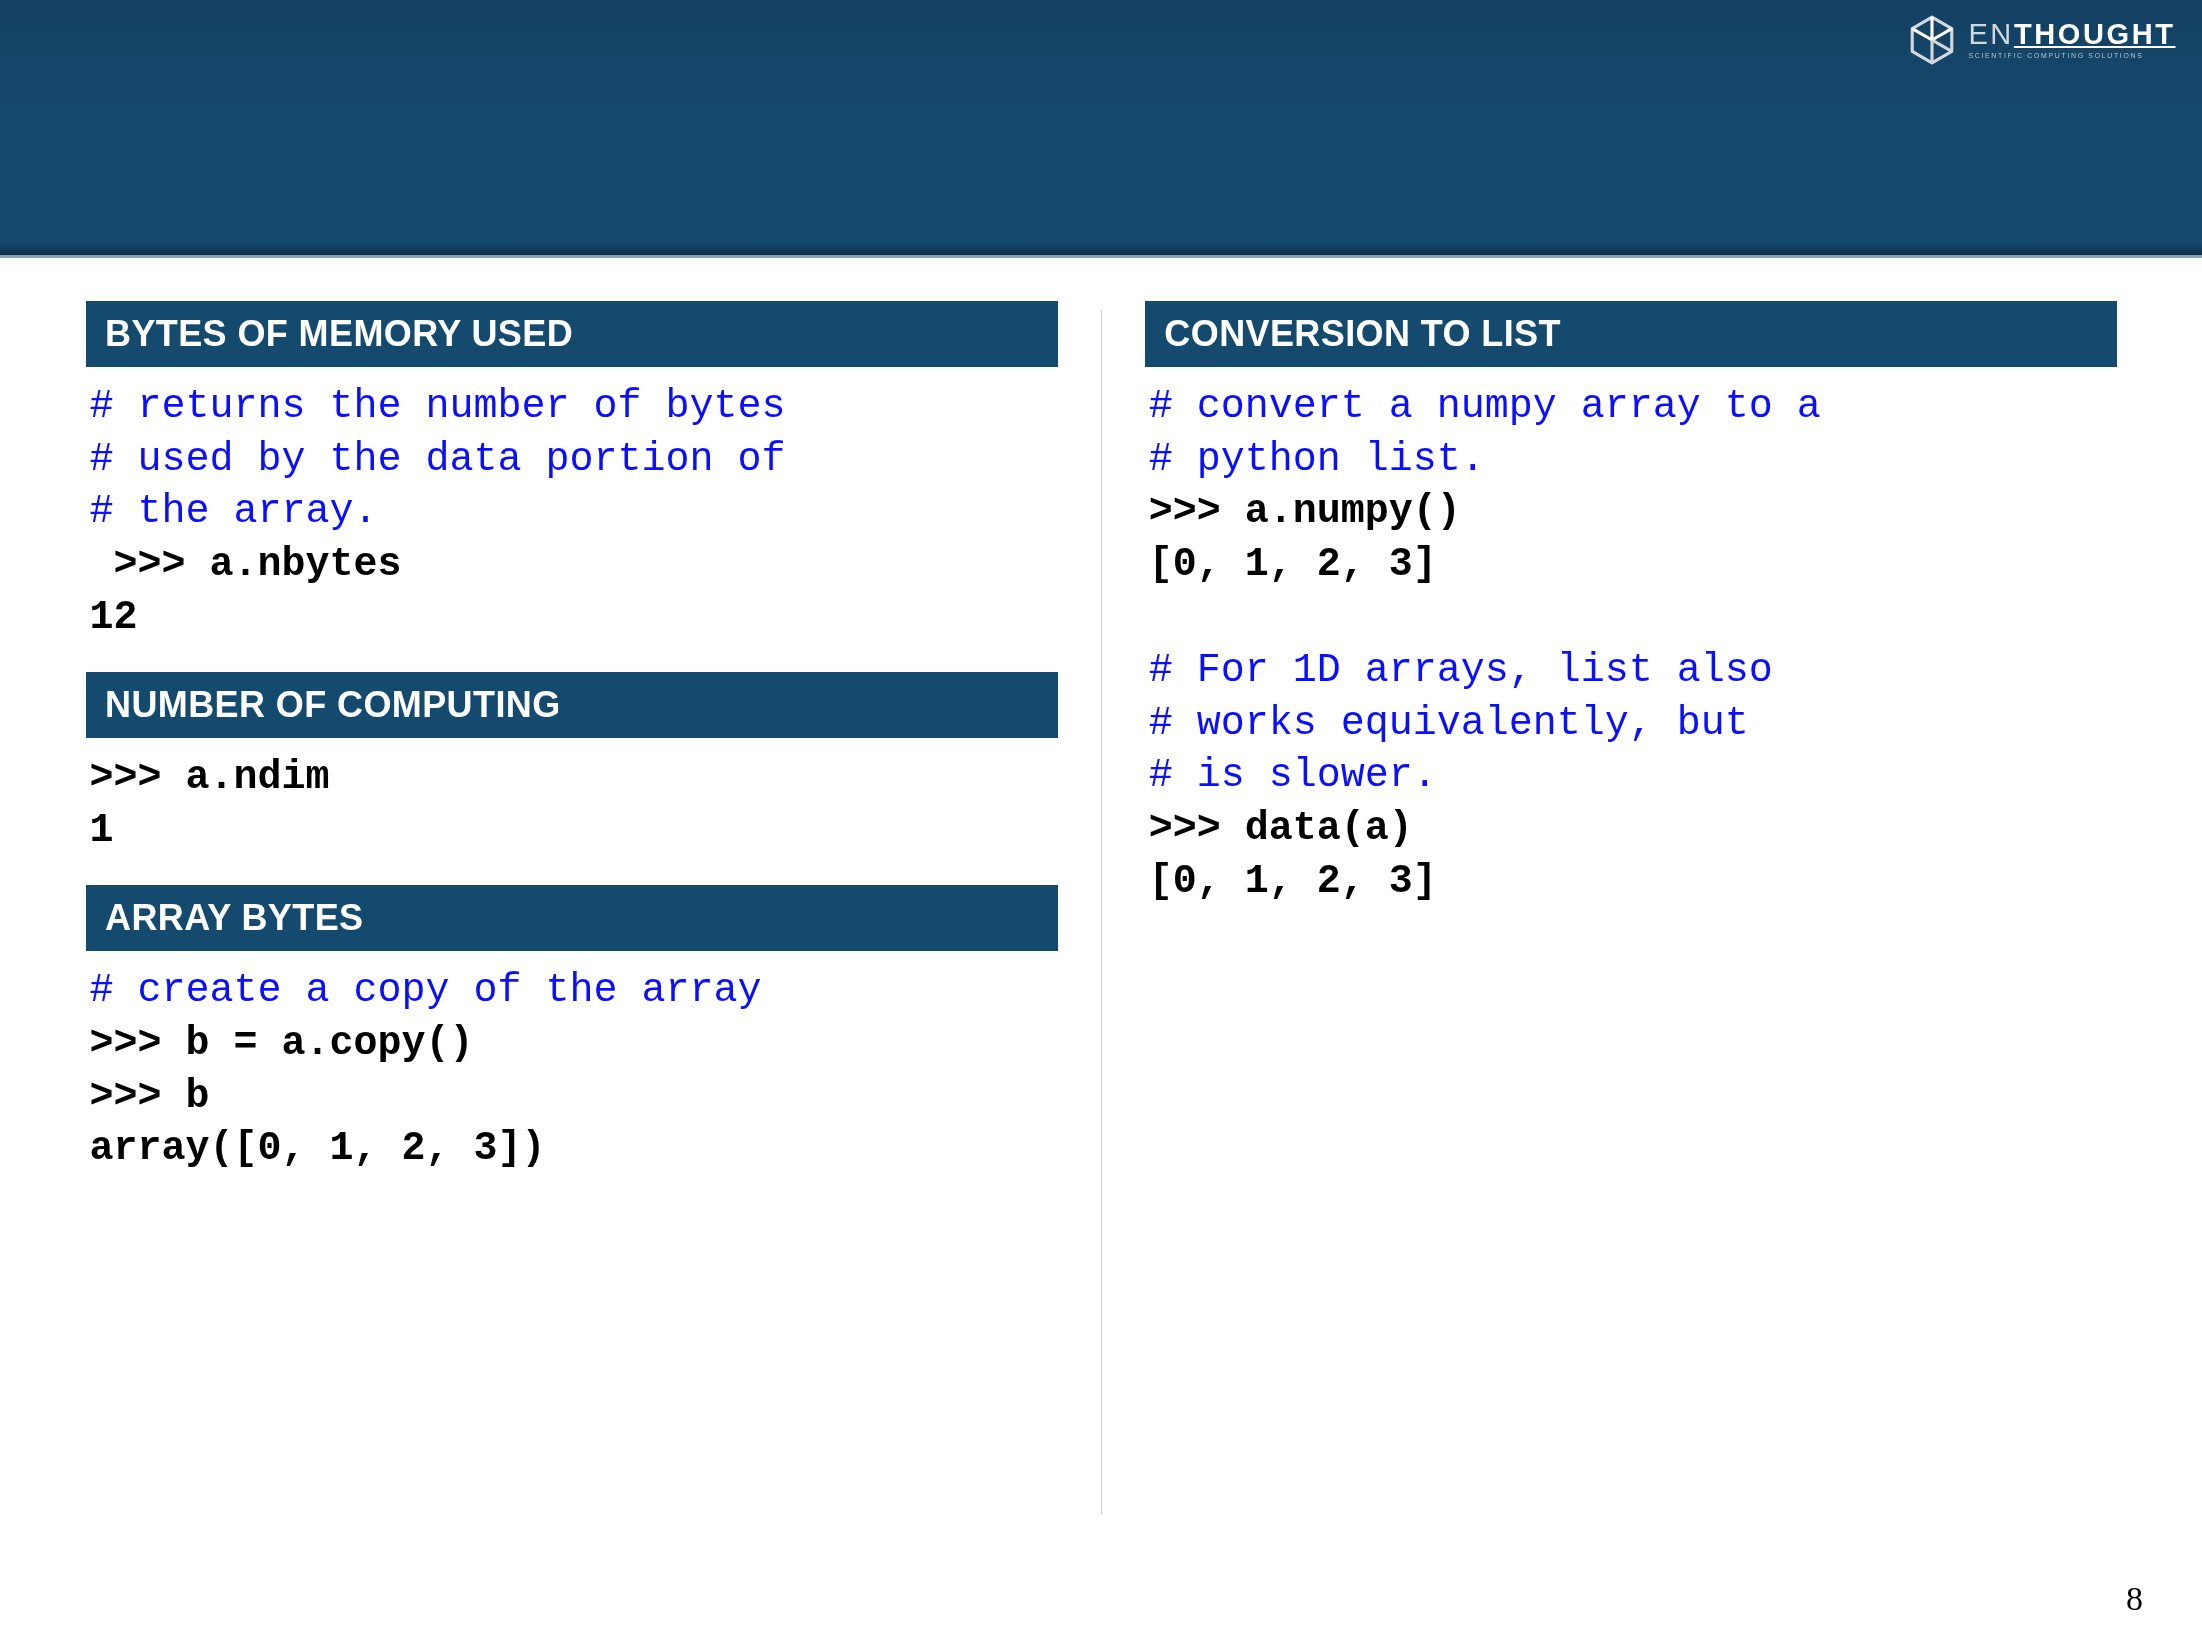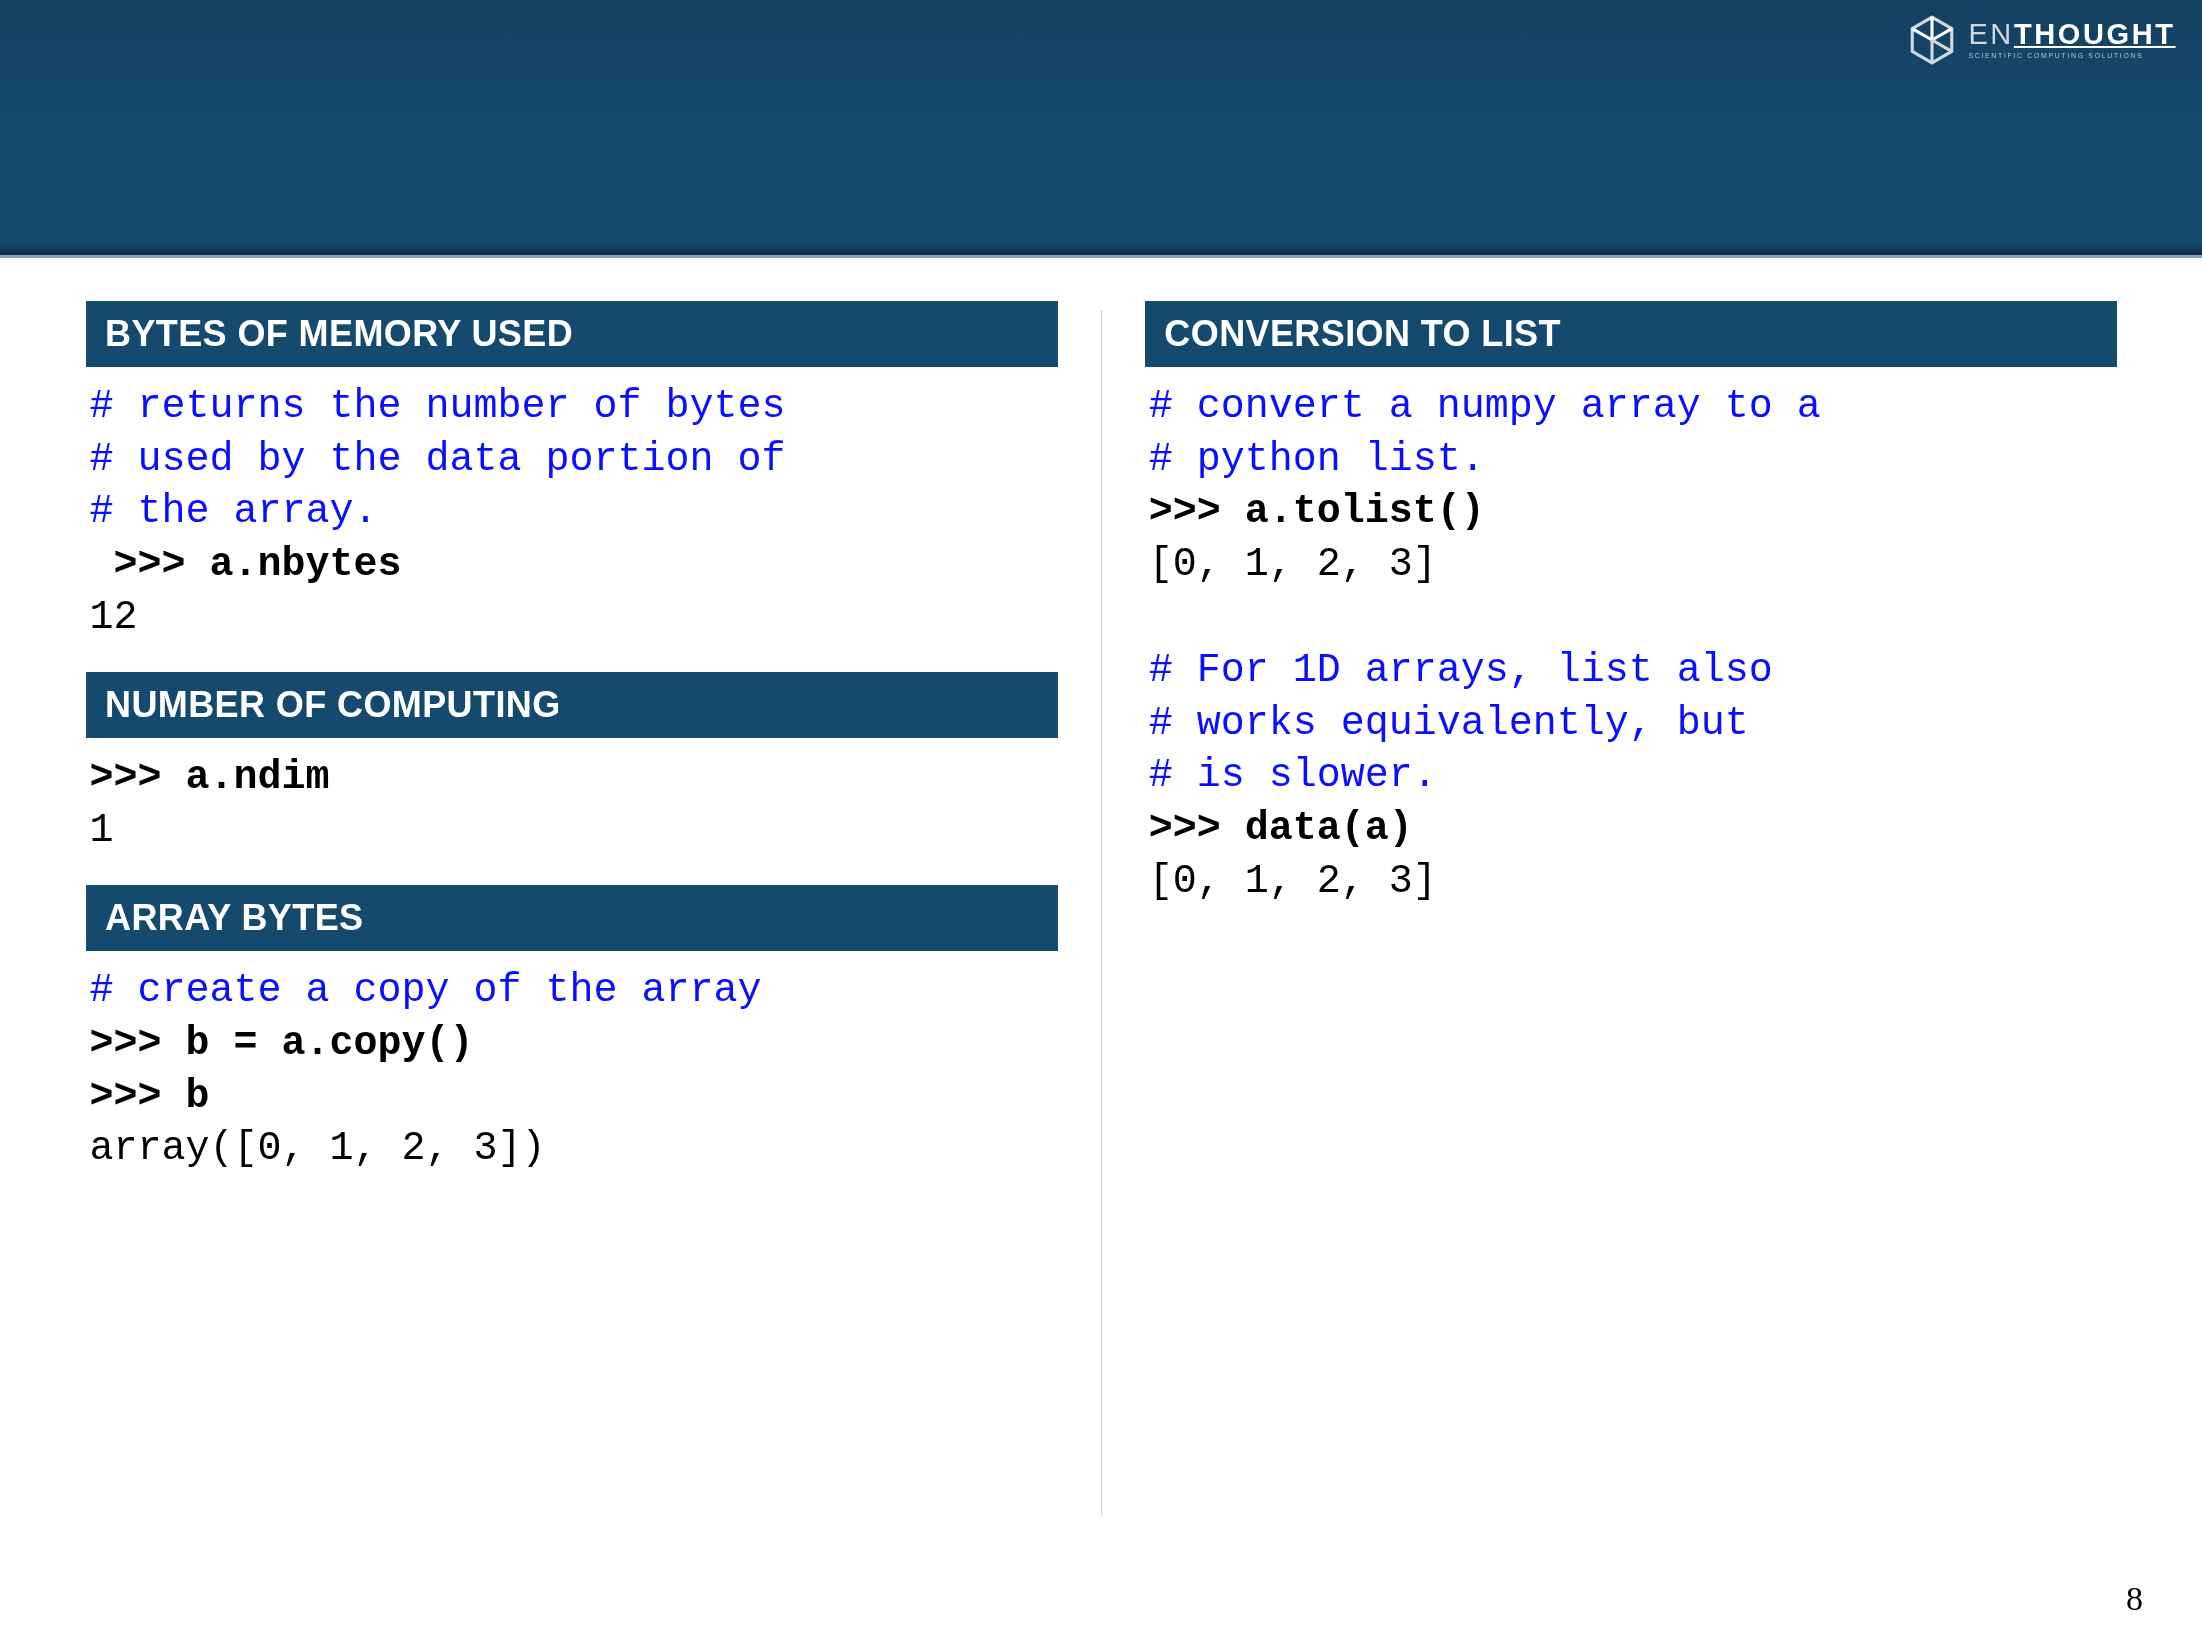--- a/index.html
+++ b/index.html
@@ -55,21 +55,21 @@
   .codeblock {
     font-family: "Courier New", Courier, monospace;
     font-size: 40px;
     line-height: 1.32;
     padding: 5.2px 3.4px 27.5px 3.4px;
     white-space: pre;
   }
   .comment { color: #0a10ff; text-align: right; }
   .prompt  { color: #000; font-weight: 700; }
   .cmd     { color: #000; font-weight: 700; }
-  .output  { color: #000; font-weight: 400; margin-top: 16px; }
+  .output  { color: #000; font-weight: 700; margin-top: 16px; }
 
   .pagenum {
     position: absolute;
     bottom: 34px; right: 60px;
     font-size: 34px;
     color: #000;
     font-family: "Times New Roman", serif;
   }
 </style>
 </head>
@@ -118,21 +118,21 @@
 
     </div>
 
     <div class="divider"></div>
 
     <div class="col">
 
       <div class="section-header">CONVERSION TO LIST</div>
       <div class="codeblock"><span class="comment"># convert a numpy array to a</span>
 <span class="comment"># python list.</span>
-<span class="prompt">&gt;&gt;&gt; </span><span class="cmd">a.tolist()</span>
+<span class="prompt">&gt;&gt;&gt; </span><span class="cmd">a.numpy()</span>
 <span class="output">[0, 1, 2, 3]</span>
 <span class="output"></span>
 <span class="comment"># For 1D arrays, list also</span>
 <span class="comment"># works equivalently, but</span>
 <span class="comment"># is slower.</span>
 <span class="prompt">&gt;&gt;&gt; </span><span class="cmd">data(a)</span>
 <span class="output">[0, 1, 2, 3]</span></div>
 
     </div>
 

